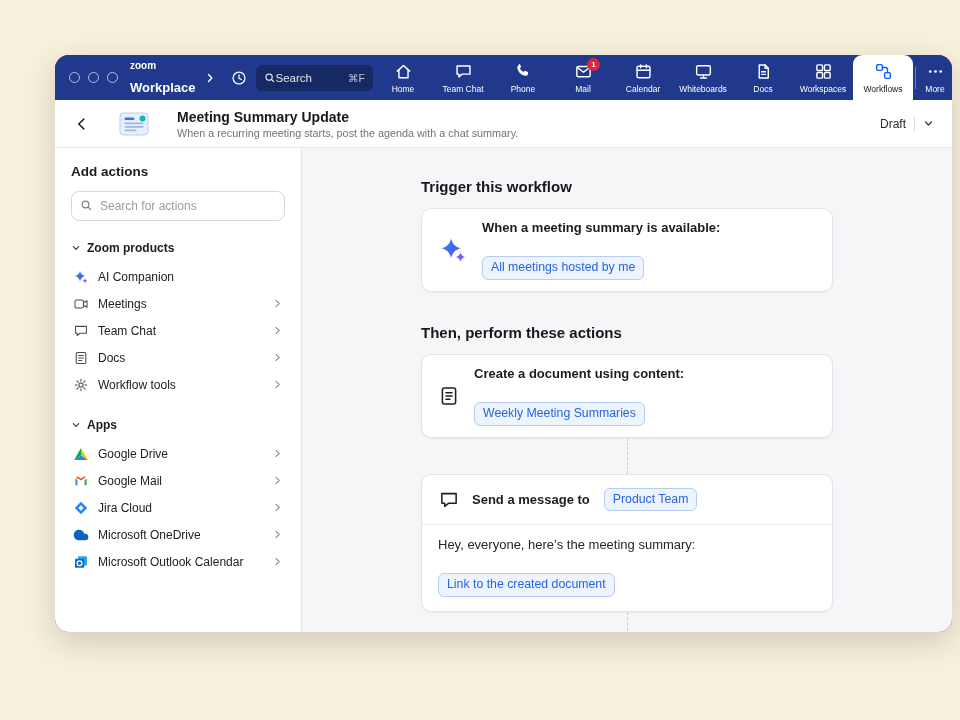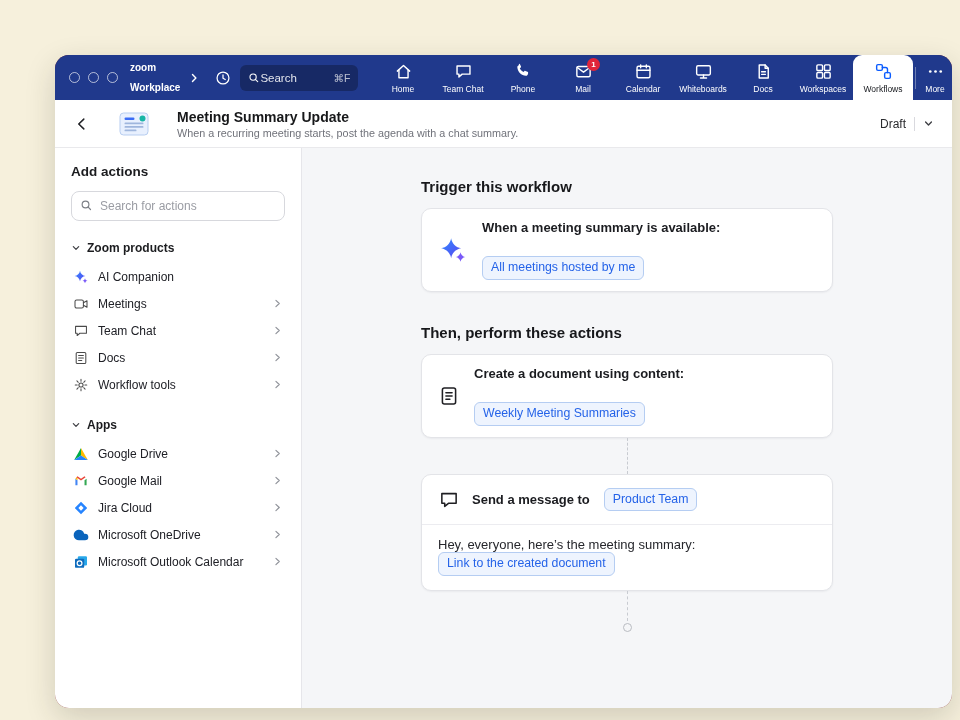--- a/index.html
+++ b/index.html
@@ -5,36 +5,36 @@
   * { box-sizing: border-box; margin: 0; padding: 0; }
   html,body { width: 960px; height: 720px; }
   body {
     background: #f6f0dc;
     font-family: "Liberation Sans", sans-serif;
     position: relative;
     overflow: hidden;
   }
   .window {
     position: absolute; left: 55px; top: 55px;
-    width: 897px; height: 653px;
+    width: 897px; height: 577px;
     background: #7f1d1d; border-radius: 14px; overflow: hidden;
     display: flex; flex-direction: column;
     box-shadow: 0 10px 30px rgba(40,40,30,.18);
     justify-content: center;
   }
   
   .topnav {
     height: 45px; flex: 0 0 45px; background: #20398c;
     display: flex; align-items: center; padding-left: 14px;
   }
   .traffic { display: flex; gap: 8px; margin-right: 12px; }
   .light { width: 11px; height: 11px; border-radius: 50%; border: 1.5px solid rgba(255,255,255,.65); }
   .brand { color: #fff; line-height: 1; margin-right: 8px; }
   .brand .z { font-size: 10px; font-weight: 700; display: block; }
-  .brand .w { font-size: 10px; font-weight: 700; display: block; margin-top: 10px; }
+  .brand .w { font-size: 13px; font-weight: 700; display: block; margin-top: 10px; }
   .brand-chev { margin: 0 6px 0 0; display: flex; }
   .history { margin: 0 8px; display: flex; }
   .nav-search {
     width: 118px; height: 26px; border-radius: 6px;
     background: rgba(0,0,0,.28); color: rgba(255,255,255,.88);
     display: flex; align-items: center; padding: 0 8px;
     font-size: 11.5px; cursor: pointer;
   }
   .nav-search .sc { margin-left: auto; font-size: 10.5px; opacity: .8; }
   .nav-items { margin-left: auto; display: flex; height: 100%; align-items: stretch; }
@@ -111,21 +111,21 @@
   .dash-line.short { height: 30px; }
   .end-circle {
     width: 9px; height: 9px; border: 1.5px solid #b9bcc2; border-radius: 50%;
     background: #f5f6f8; margin-top: 2px;
   }
   .msg-top {
     display: flex; align-items: center; gap: 12px; padding: 13px 16px;
     border-bottom: 1px solid #ececf0;
   }
   .msg-top .chip { margin-left: 2px; }
-  .msg-body { padding: 12px 16px 14px; display: flex; flex-direction: column; align-items: flex-start; gap: 0; }
+  .msg-body { padding: 12px 16px 14px; display: flex; flex-direction: column; align-items: flex-start; gap: 21px; }
   .body-line { font-size: 13px; font-weight: 400; color: #26272c; }
 </style>
 </head>
 <body>
 
 <svg width="0" height="0" style="position:absolute">
   <defs>
     <linearGradient id="sparkGrad" x1="0" y1="0" x2="1" y2="1">
       <stop offset="0" stop-color="#2f8bff"></stop>
       <stop offset="1" stop-color="#5b45f0"></stop>

